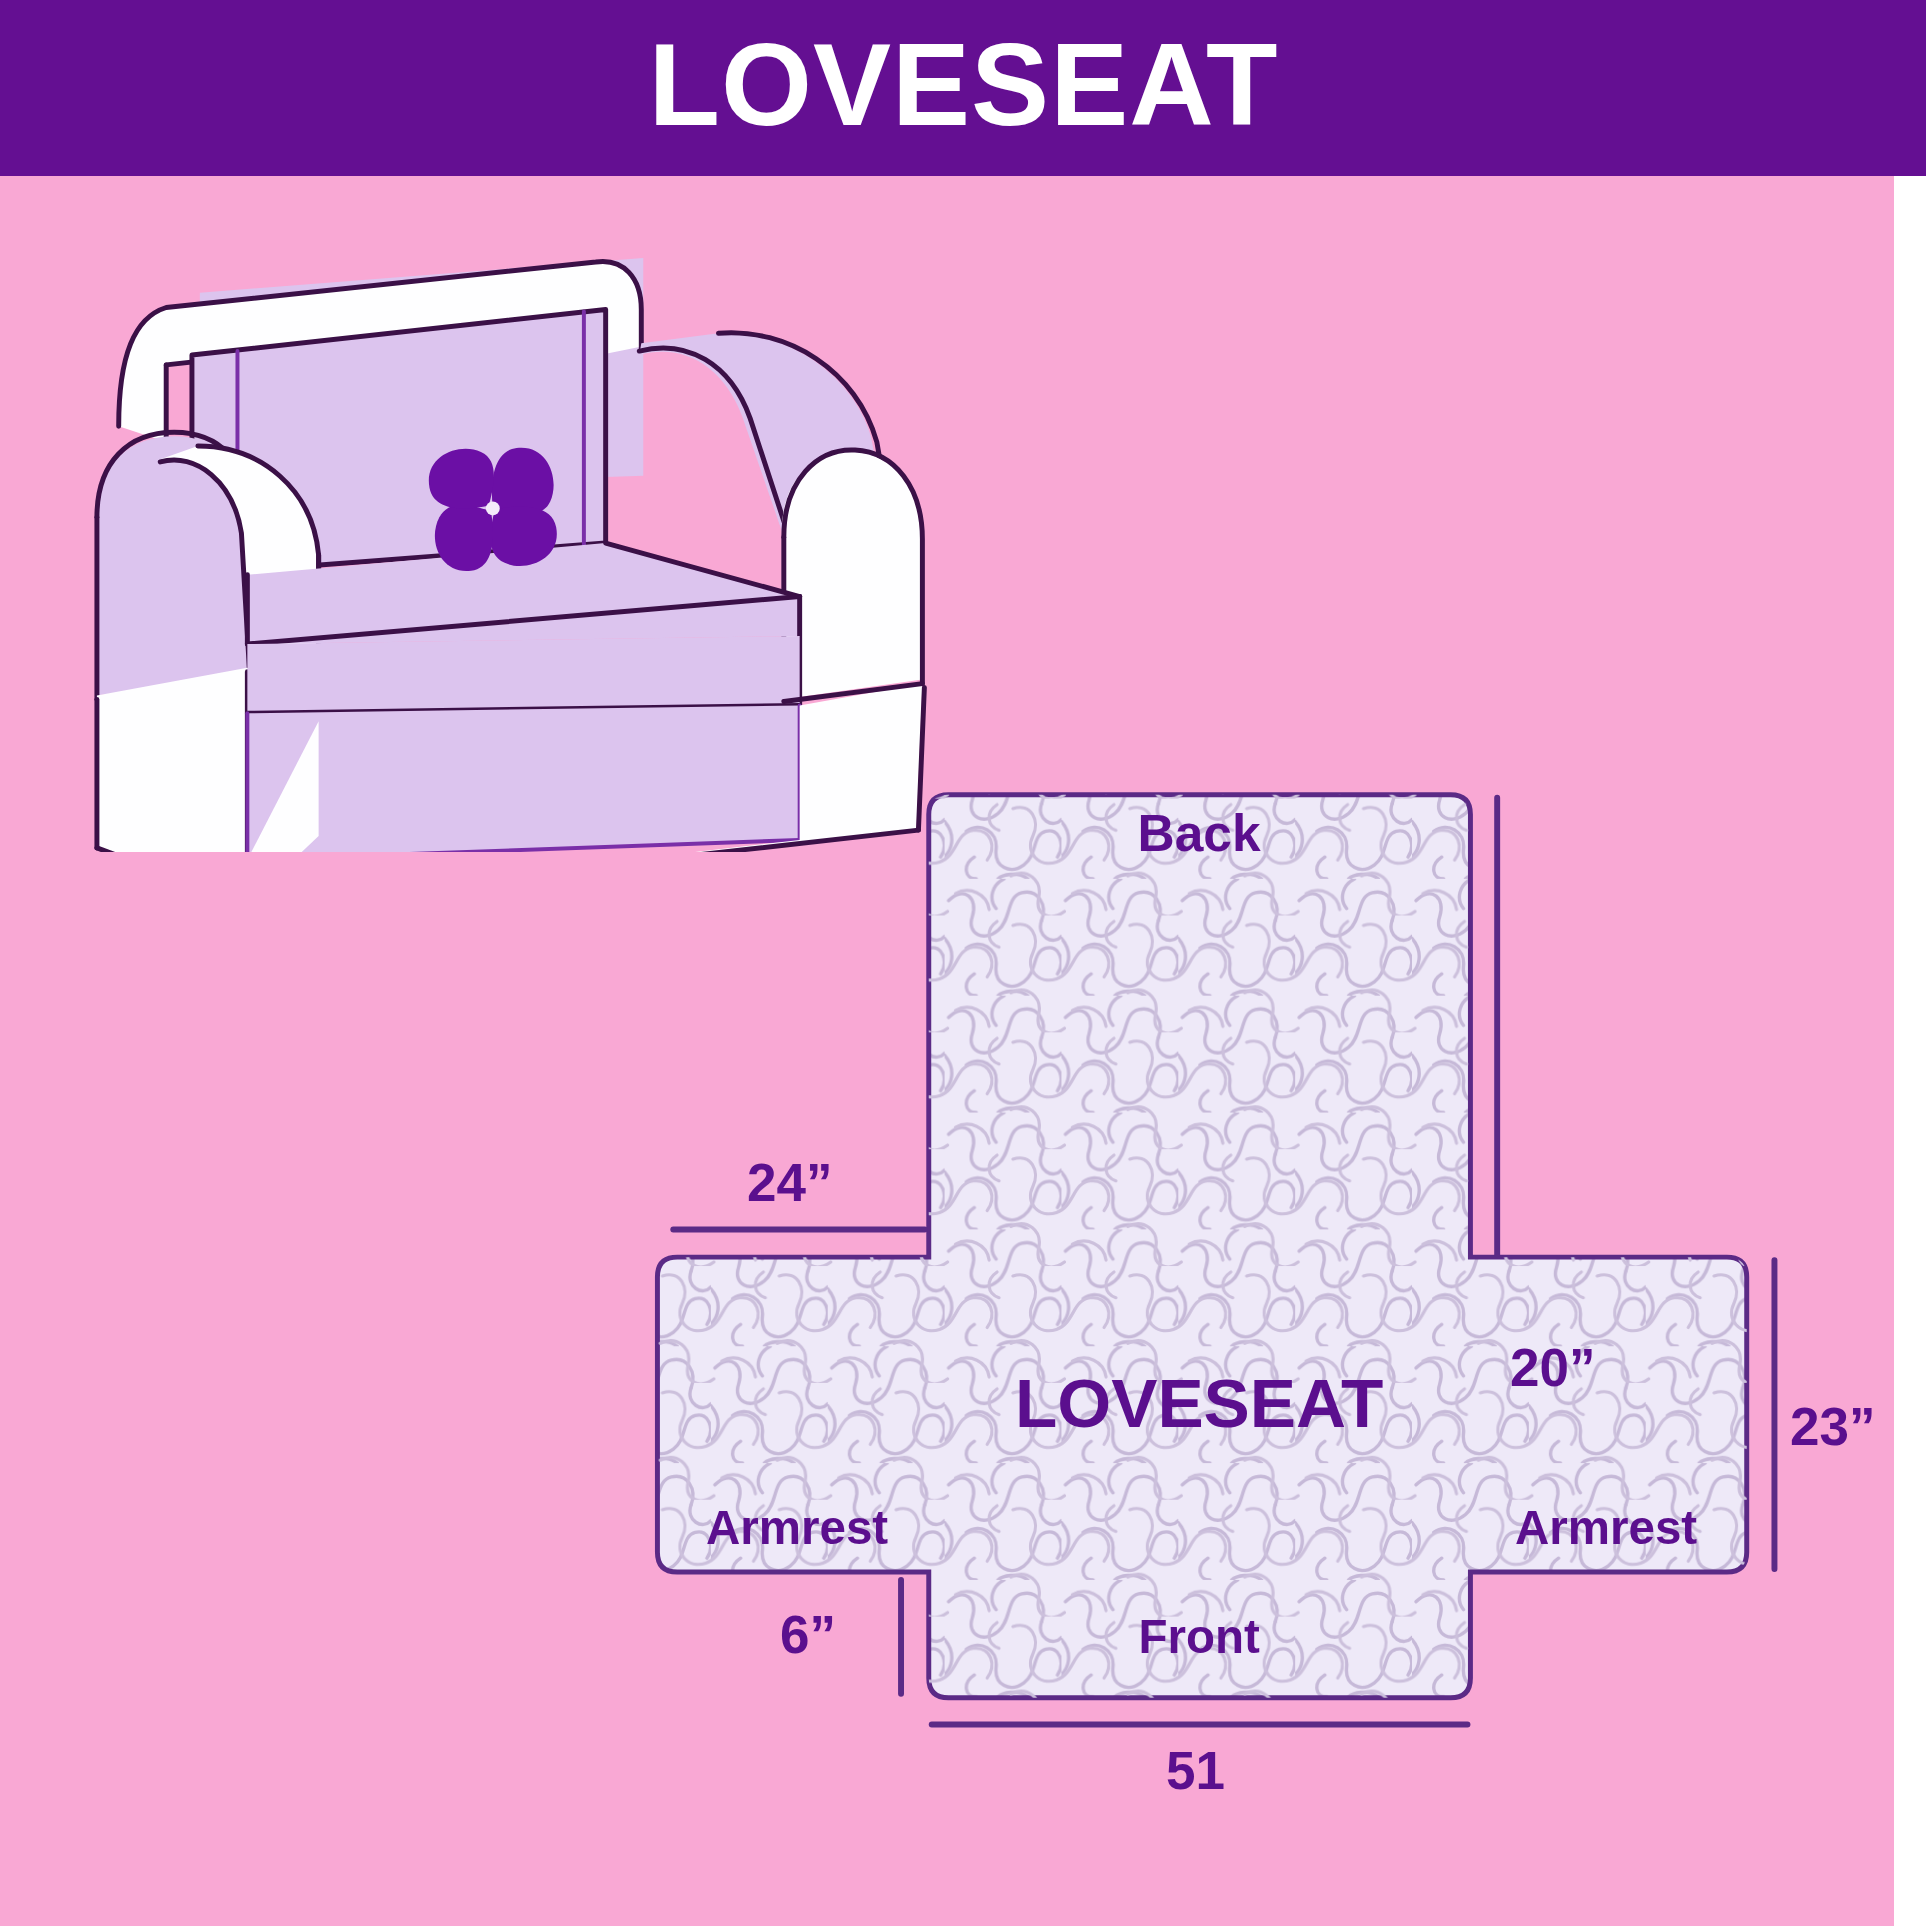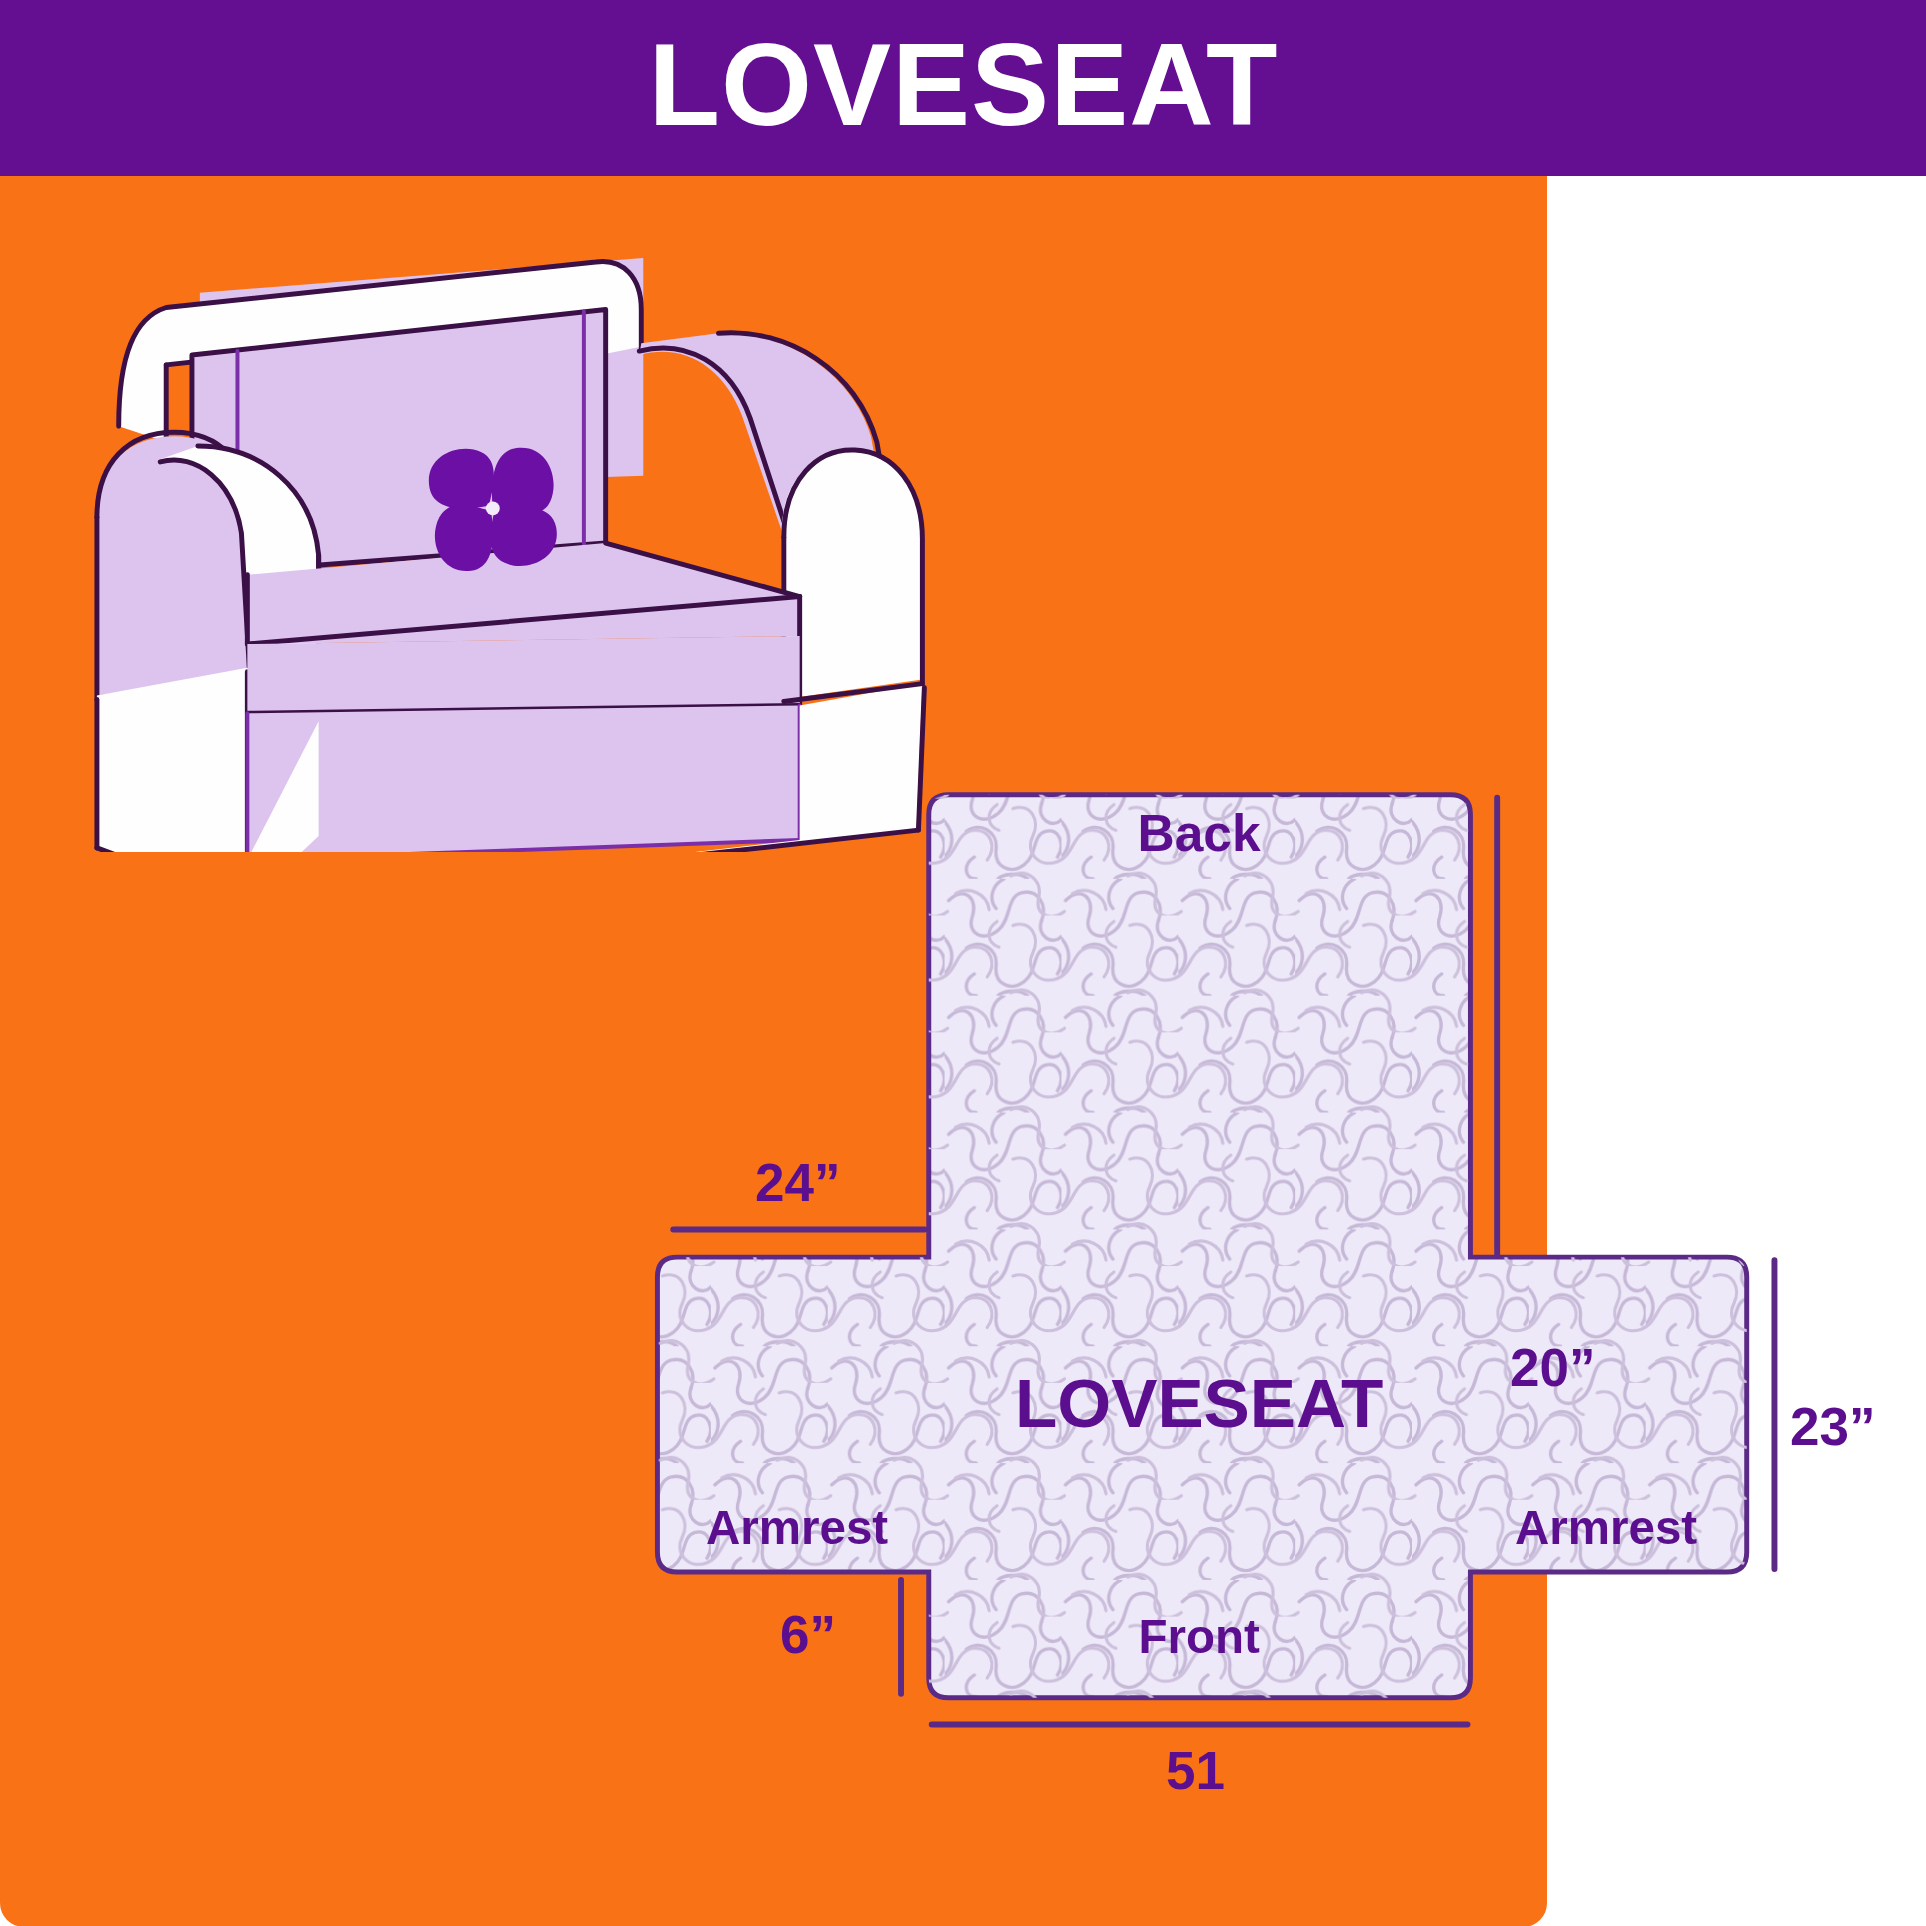--- a/index.html
+++ b/index.html
@@ -11,24 +11,23 @@
     width: 1927px;
     height: 1927px;
     font-family: "Liberation Sans", sans-serif;
     overflow: hidden;
     position: relative;
   }
 
   #page {
     position: absolute;
     left: 0; top: 0;
-    width: 1547px;
+    width: 1894px;
     height: 1927px;
-    background: #f97316;
-    border-radius: 24px;
+    background: #f9a8d4;
   }
 
   
   #header-banner {
     position: absolute;
     left: 0;
     top: 0;
     width: 1927px;
     height: 176px;
     background: #640F92;
@@ -293,21 +292,21 @@
         <text id="lbl-center" x="611" y="672" font-size="70" text-anchor="middle">LOVESEAT</text>
         <text id="lbl-armrest-l" x="205" y="790" font-size="48" text-anchor="middle">Armrest</text>
         <text id="lbl-armrest-r" x="1022" y="790" font-size="48" text-anchor="middle">Armrest</text>
         <text id="lbl-front" x="611" y="900" font-size="48" text-anchor="middle">Front</text>
       </g>
     </svg>
 
     
     <span class="dim-label" style="left:916px; top:579px; font-size:53px;">20”</span>
 
-    <span class="dim-label" style="left:153px; top:394px; font-size:53px;margin-left:8px;">24”</span>
+    <span class="dim-label" style="left:153px; top:394px; font-size:53px;">24”</span>
 
     <span class="dim-label" style="left:1196px; top:638px; font-size:53px;">23”</span>
 
     <span class="dim-label" style="left:186px; top:846px; font-size:53px;">6”</span>
 
     <span class="dim-label" style="left:572px; top:982px; font-size:53px;">51</span>
   </div>
 
 </div>
 

